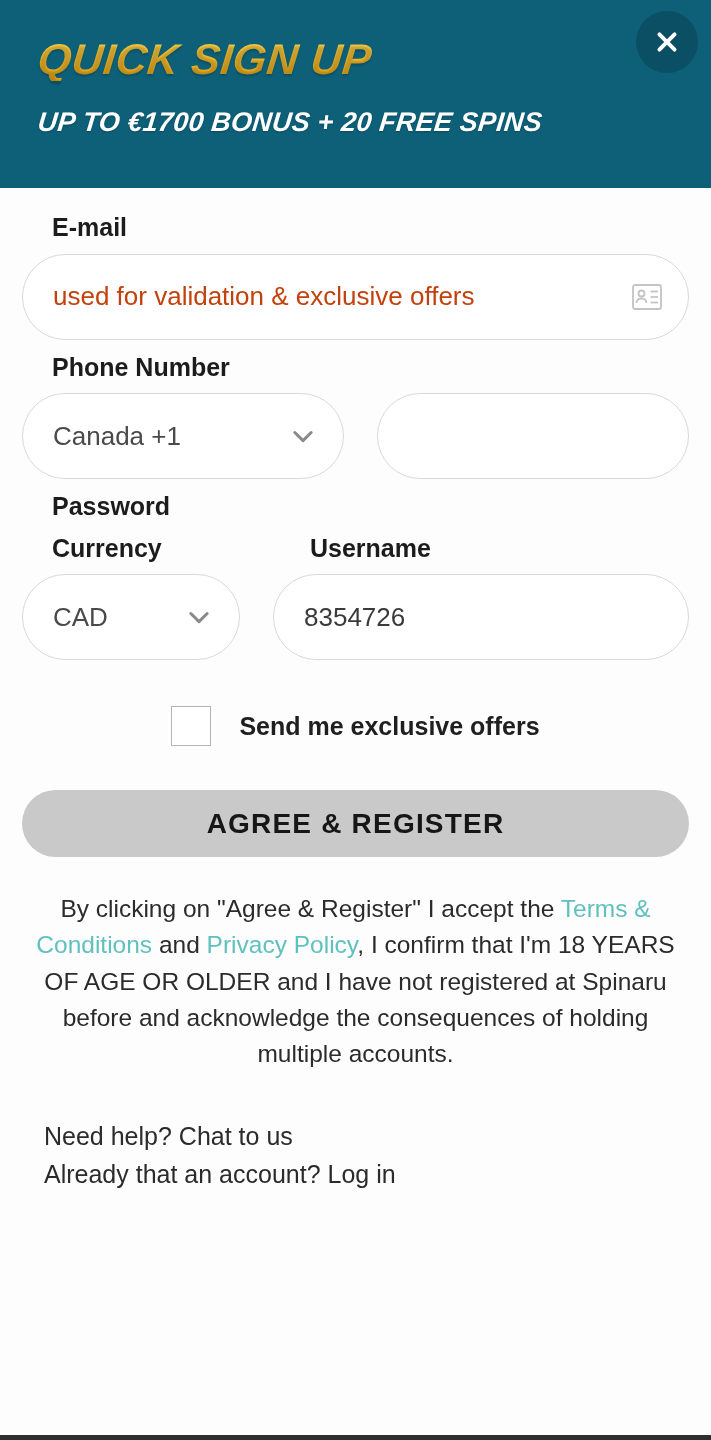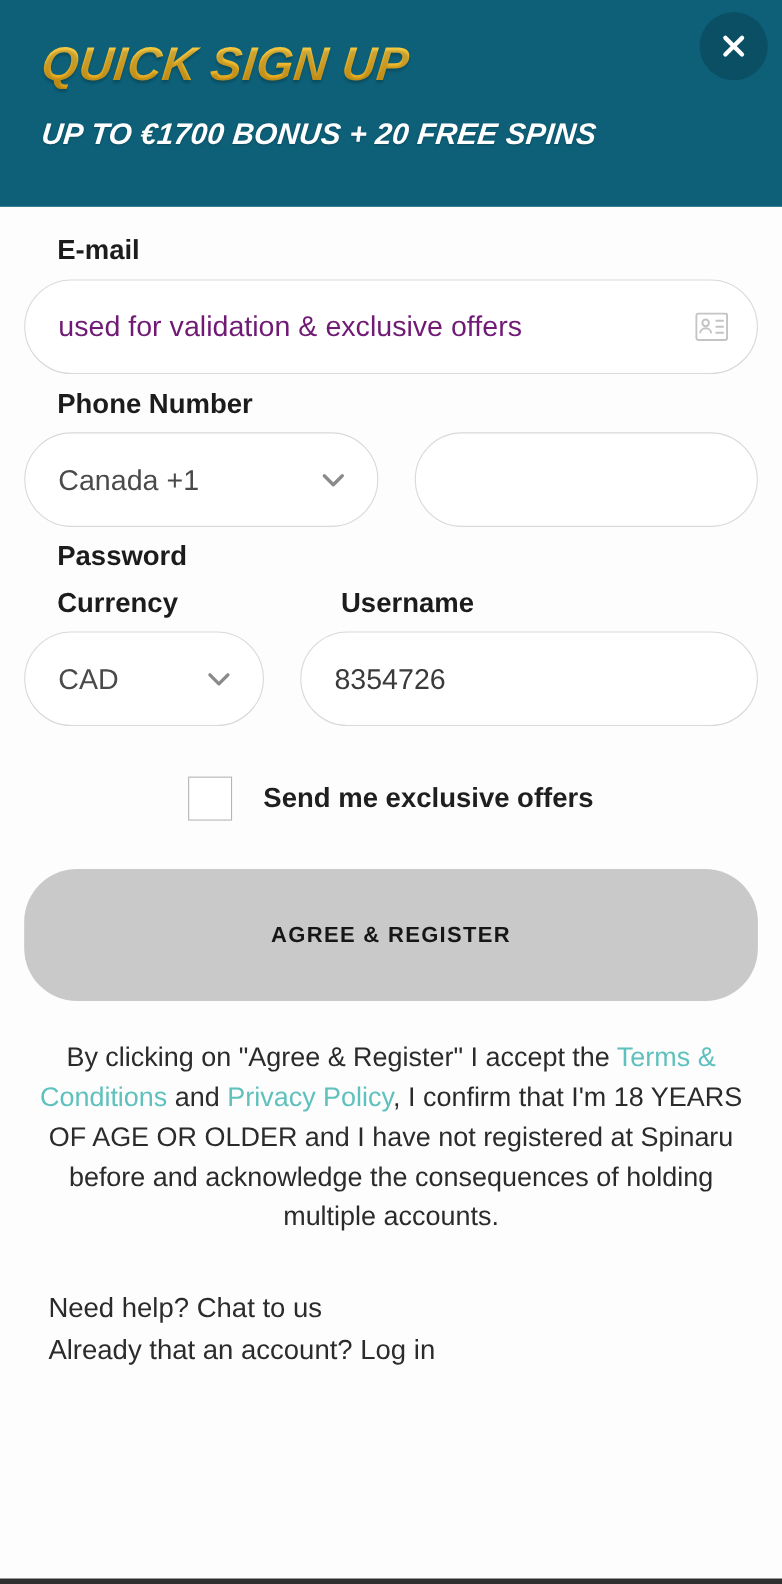--- a/index.html
+++ b/index.html
@@ -97,21 +97,21 @@
     border: 1px solid #d9d9d9;
     border-radius: 43px;
     background: #ffffff;
     display: flex;
     align-items: center;
     padding: 0 30px;
   }
 
   .input-text {
     font-size: 26px;
-    color: #701a75;
+    color: #c2410c;
     font-family: "Liberation Sans", sans-serif;
     white-space: nowrap;
     overflow: hidden;
   }
   .input-text.filled { color: #3a3a3a; }
   .input-text.select-value { color: #4a4a4a; }
 
   .field-icon {
     position: absolute;
     right: 26px;
@@ -167,27 +167,27 @@
     font-size: 25px;
     font-weight: bold;
     color: #1f1f1f;
     cursor: pointer;
   }
 
   
   .submit-button {
     display: block;
     width: 100%;
-    height: 120px;
+    height: 67px;
     margin-top: 44px;
     border: none;
     border-radius: 48px;
     background: #c9c9c9;
     color: #161616;
-    font-size: 20px;
+    font-size: 28px;
     font-weight: bold;
     letter-spacing: 1.2px;
     font-family: "Liberation Sans", sans-serif;
     cursor: pointer;
   }
 
   
   .legal-text {
     margin-top: 34px;
     padding: 0 14px;

